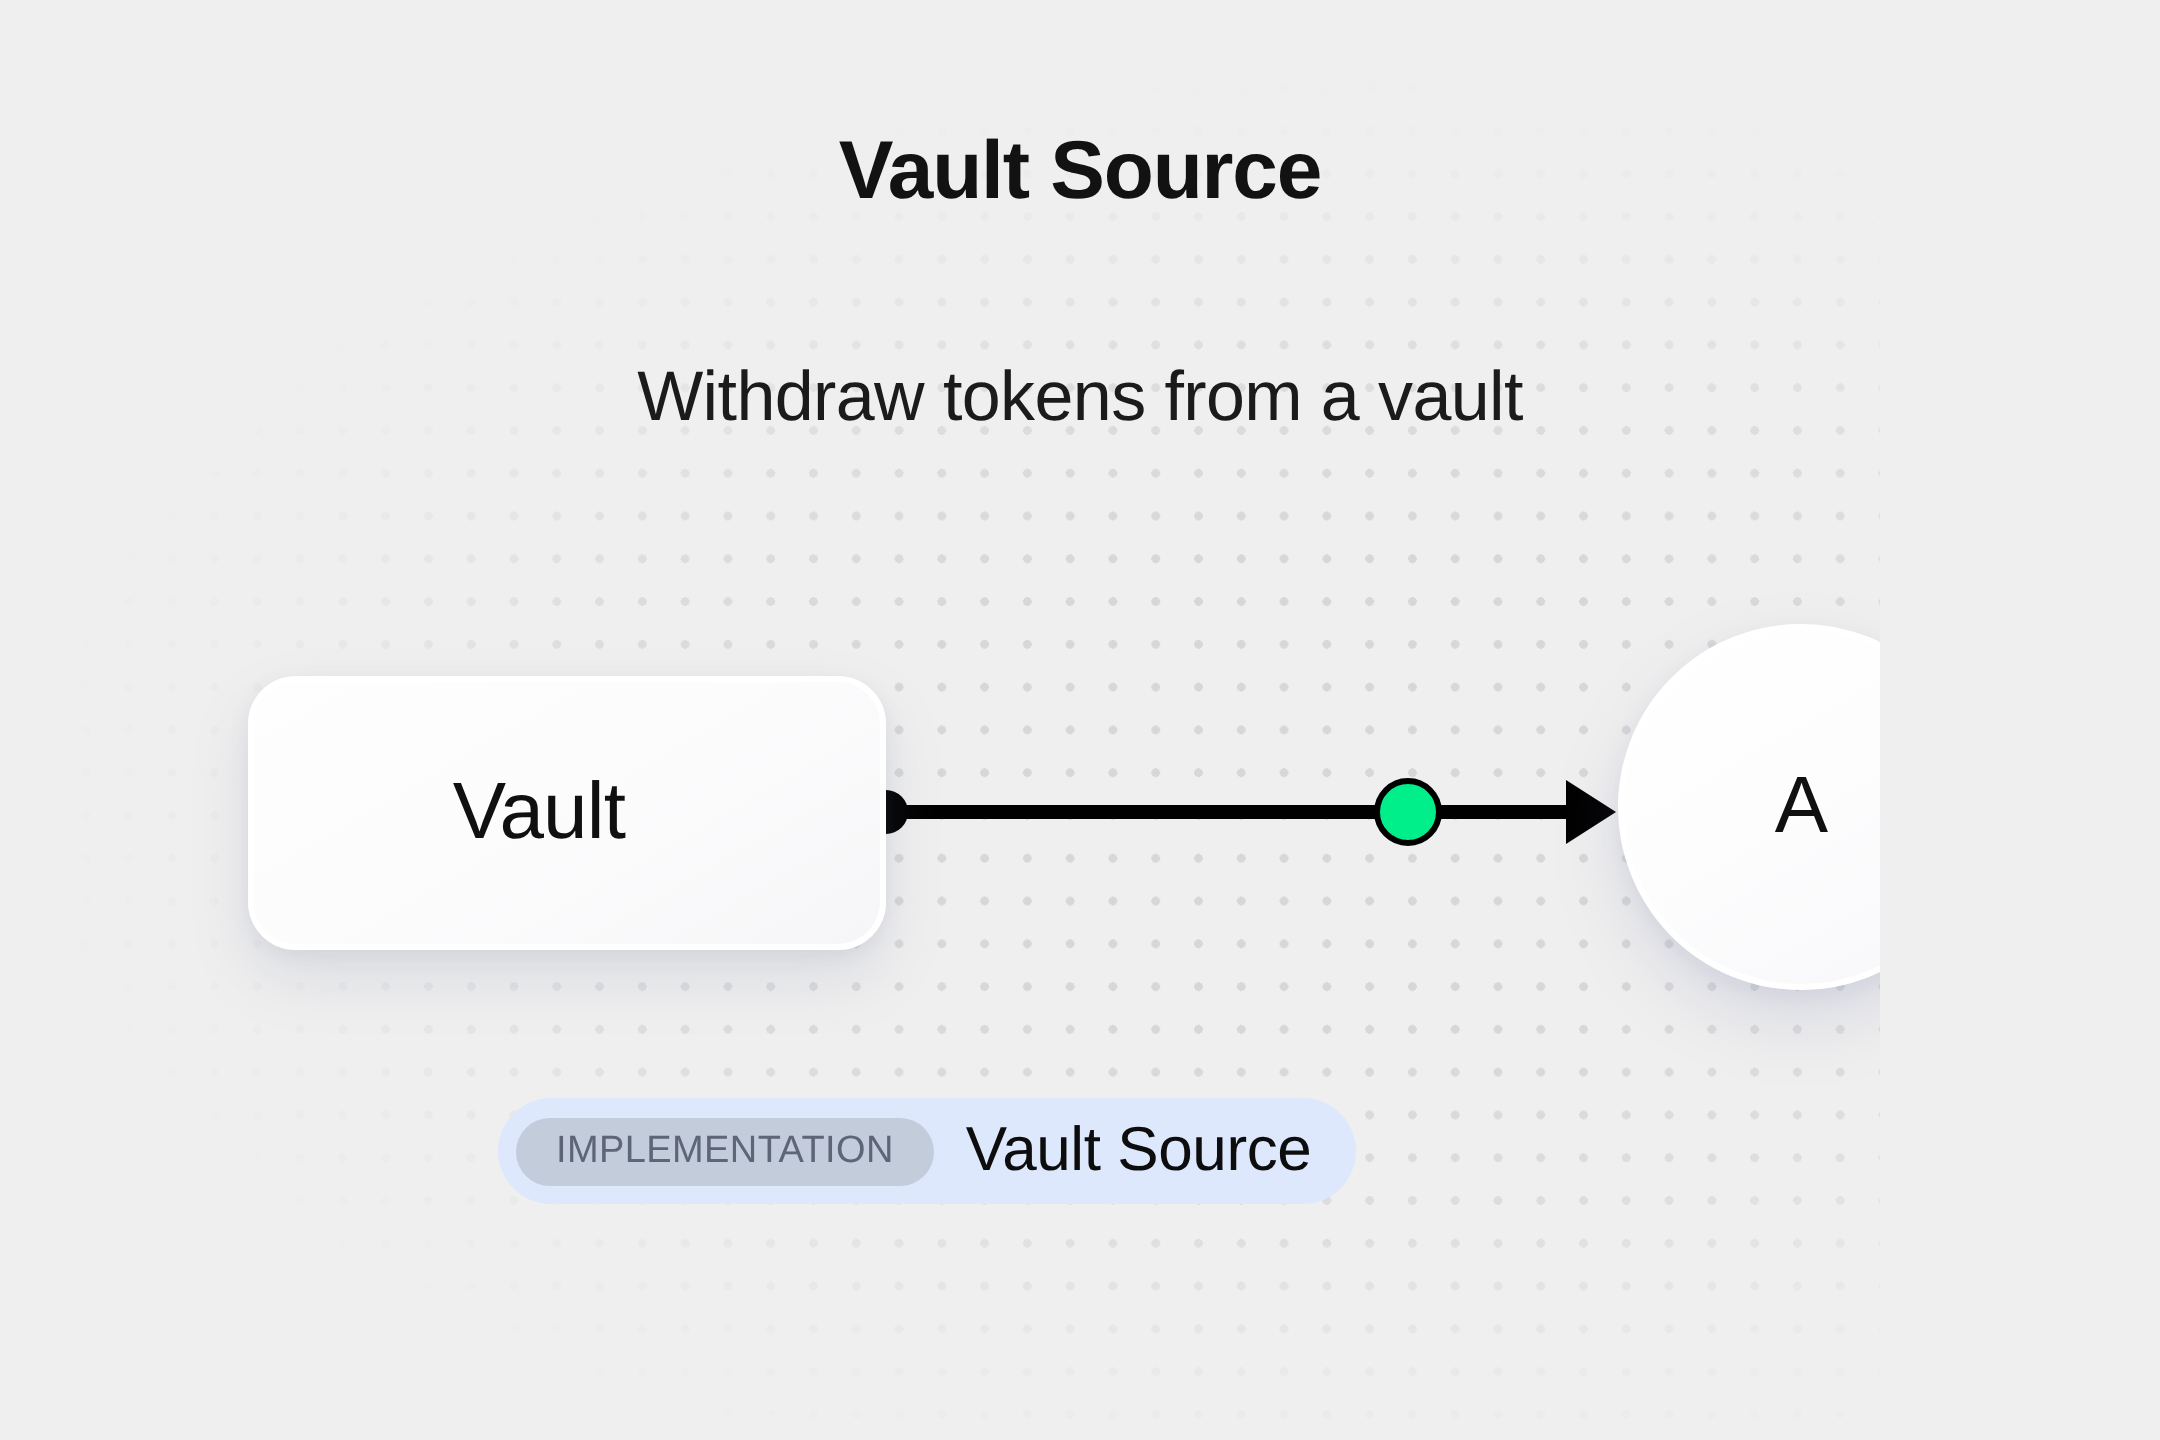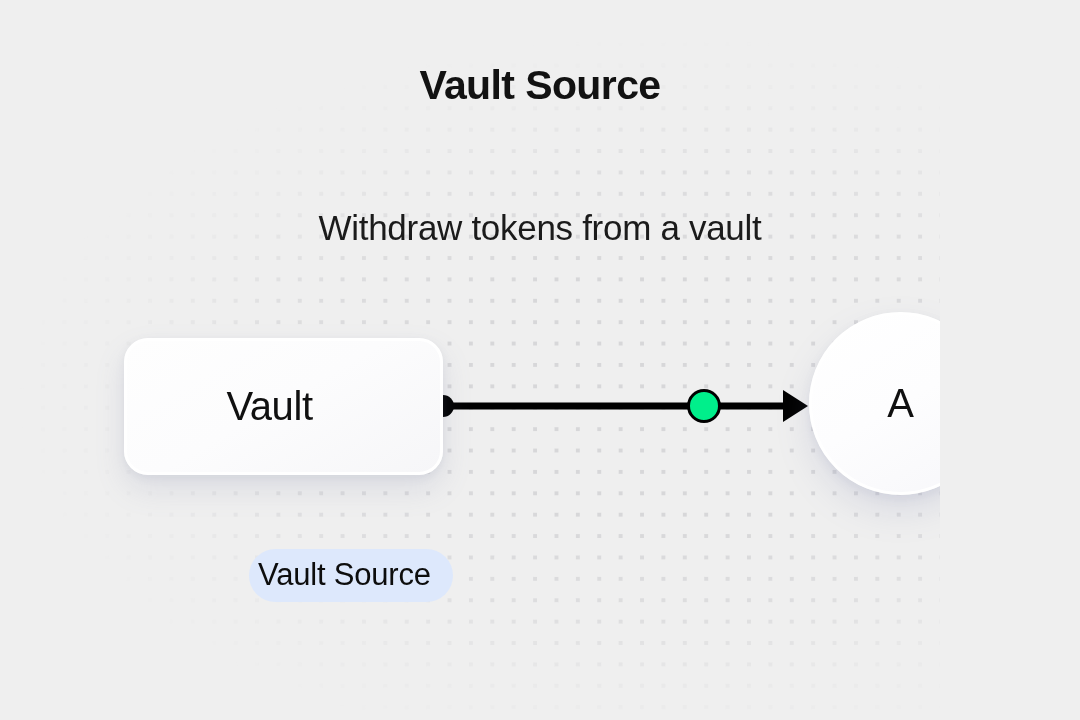--- a/index.html
+++ b/index.html
@@ -70,21 +70,20 @@
     position: absolute;
     left: 0;
     top: 178px;
     width: 1080px;
     text-align: center;
     font-size: 35px;
     font-weight: 300;
     letter-spacing: -0.3px;
     color: #1b1b1b;
     line-height: 1.2;
-    margin-top: 29px;
   }
 
   
   #diagram {
     position: absolute;
     left: 0;
     top: 0;
     width: 1080px;
     height: 720px;
     margin-left: 27px;
@@ -230,16 +229,17 @@
       <span class="node-vault-label">Vault</span>
     </div>
 
     <div class="node-circle">
       <span class="node-circle-label">A</span>
     </div>
 
   </div>
 
   <div id="impl-badge">
+    <span id="impl-tag">IMPLEMENTATION</span>
     <span id="impl-name">Vault Source</span>
   </div>
 
 </div>
 
 </body></html>

